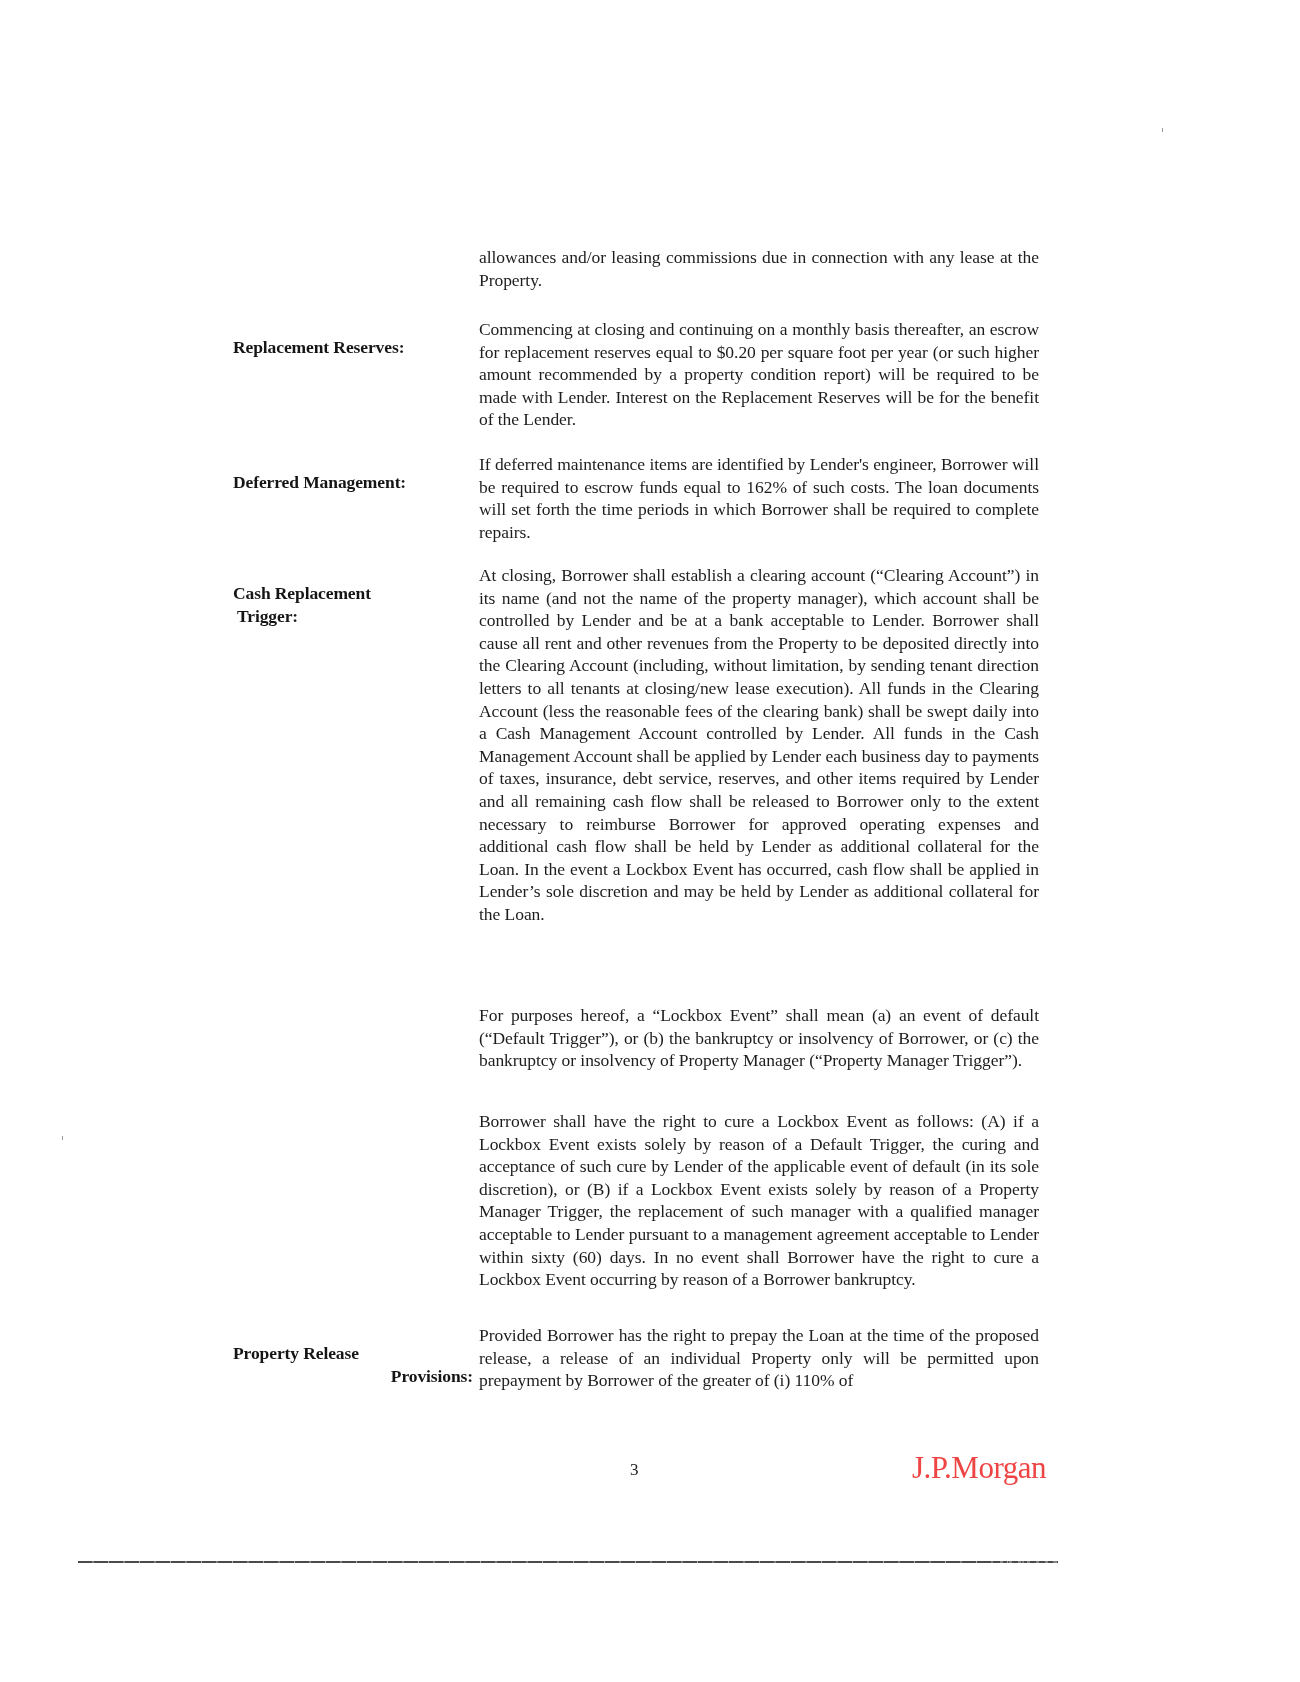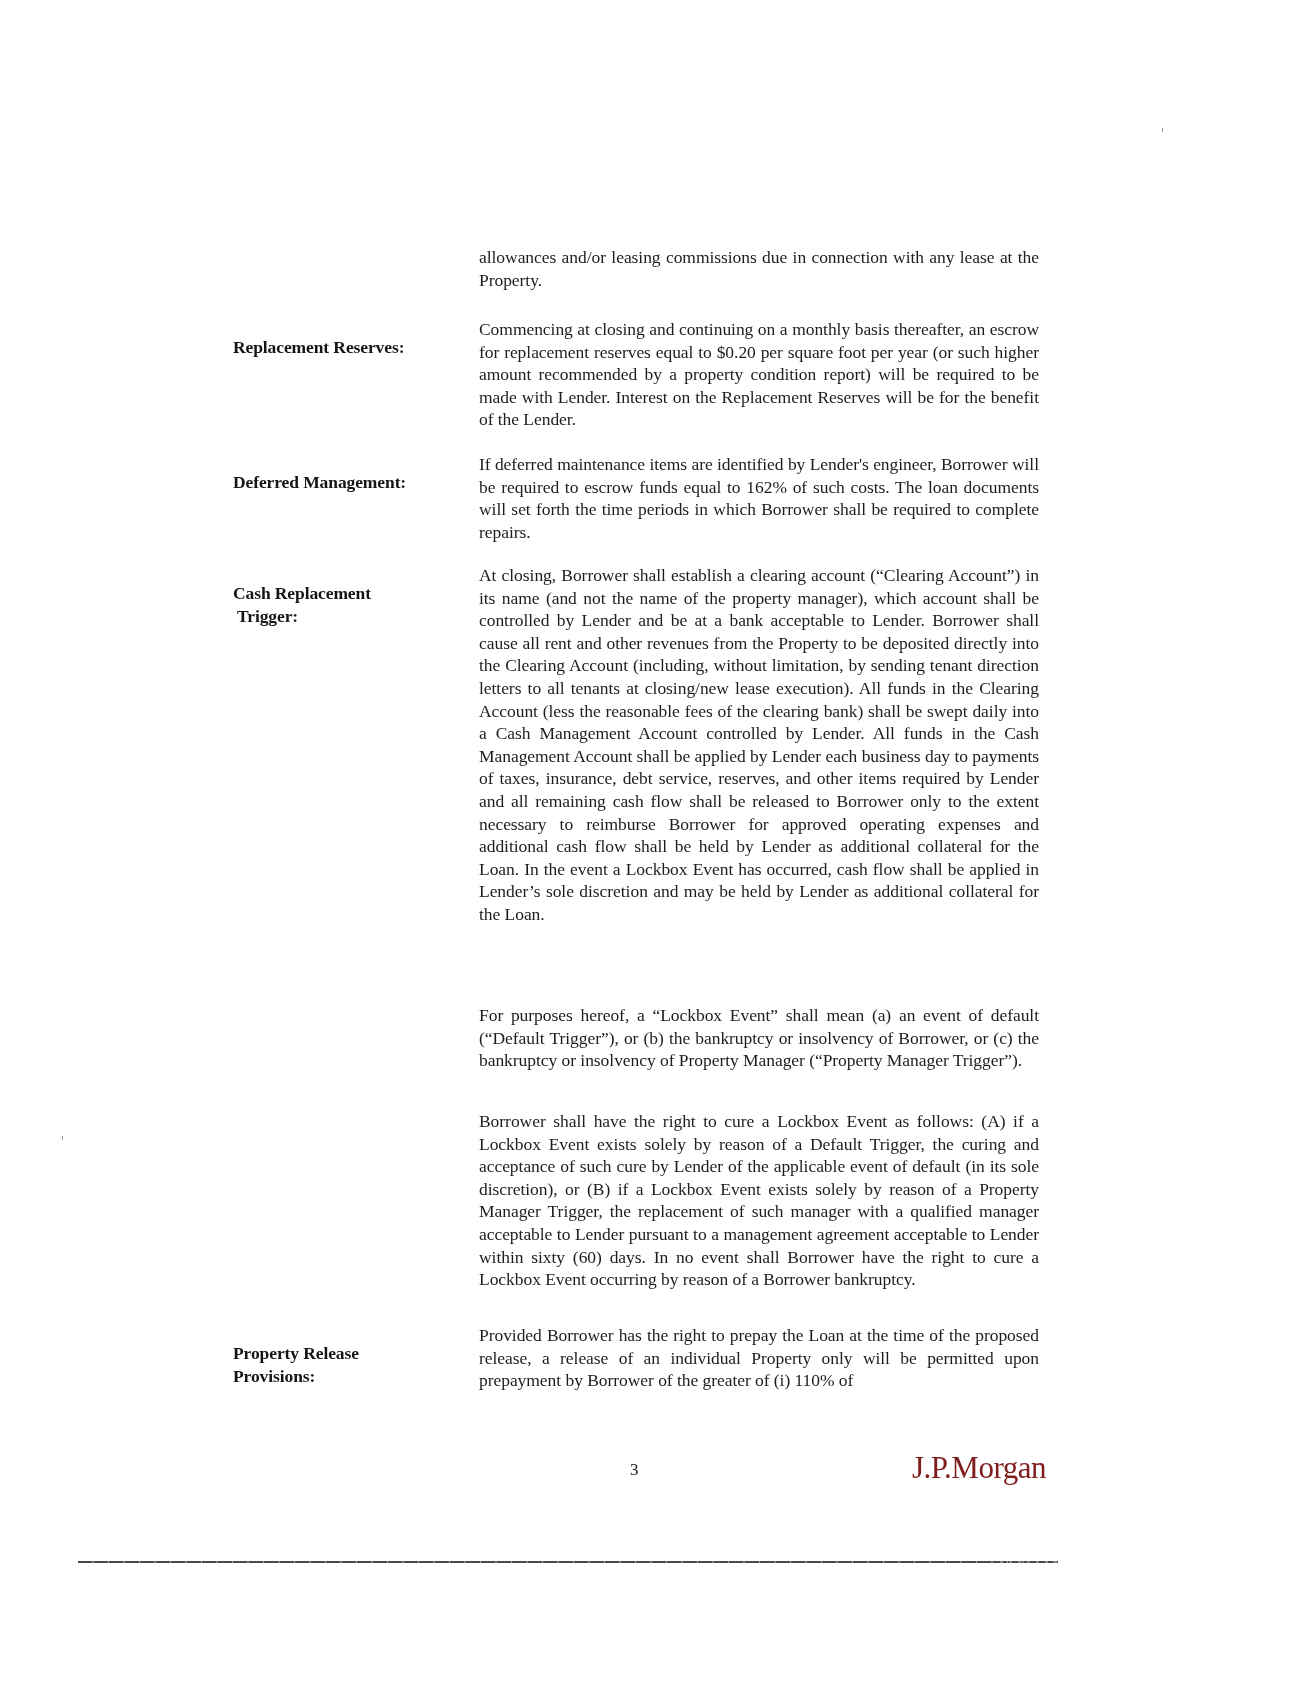--- a/index.html
+++ b/index.html
@@ -61,21 +61,21 @@
       top: 1460px;
       font-size: 17px;
       color: #222;
     }
     .logo {
       position: absolute;
       left: 912px;
       top: 1450px;
       font-family: "Liberation Serif", "DejaVu Serif", serif;
       font-size: 31px;
-      color: #7f1d1d;
+      color: #ef4444;
       letter-spacing: -0.5px;
       text-align: right;
     }
     .scan-line {
       position: absolute;
       left: 78px;
       top: 1561px;
       width: 980px;
       height: 2px;
       background: repeating-linear-gradient(90deg, #2a2a2a 0 14px, #6a6a6a 14px 16px, #2a2a2a 16px 30px, #9a9a9a 30px 31px);
@@ -141,21 +141,21 @@
   </div>
   <div class="row" style="top:1110px;">
     <div class="body">
       <p>Borrower shall have the right to cure a Lockbox Event as follows: (A) if a Lockbox Event exists solely by reason of a Default Trigger, the curing and acceptance of such cure by Lender of the applicable event of default (in its sole discretion), or (B) if a Lockbox Event exists solely by reason of a Property Manager Trigger, the replacement of such manager with a qualified manager acceptable to Lender pursuant to a management agreement acceptable to Lender within sixty (60) days. In no event shall Borrower have the right to cure a Lockbox Event occurring by reason of a Borrower bankruptcy.</p>
     </div>
   </div>
 
   <div class="row" style="top:1324px;">
     <div class="label">
       <span>Property Release</span>
-      <span class="l2" style="padding-left:0;">Provisions:</span>
+      <span class="l2" style="padding-left:0;text-align:right;">Provisions:</span>
     </div>
     <div class="body">
       <p>Provided Borrower has the right to prepay the Loan at the time of the proposed release, a release of an individual Property only will be permitted upon prepayment by Borrower of the greater of (i) 110% of</p>
     </div>
   </div>
 
   <div class="page-number">3</div>
   <div class="logo">J.P.Morgan</div>
 
   <div class="scan-line"></div>

